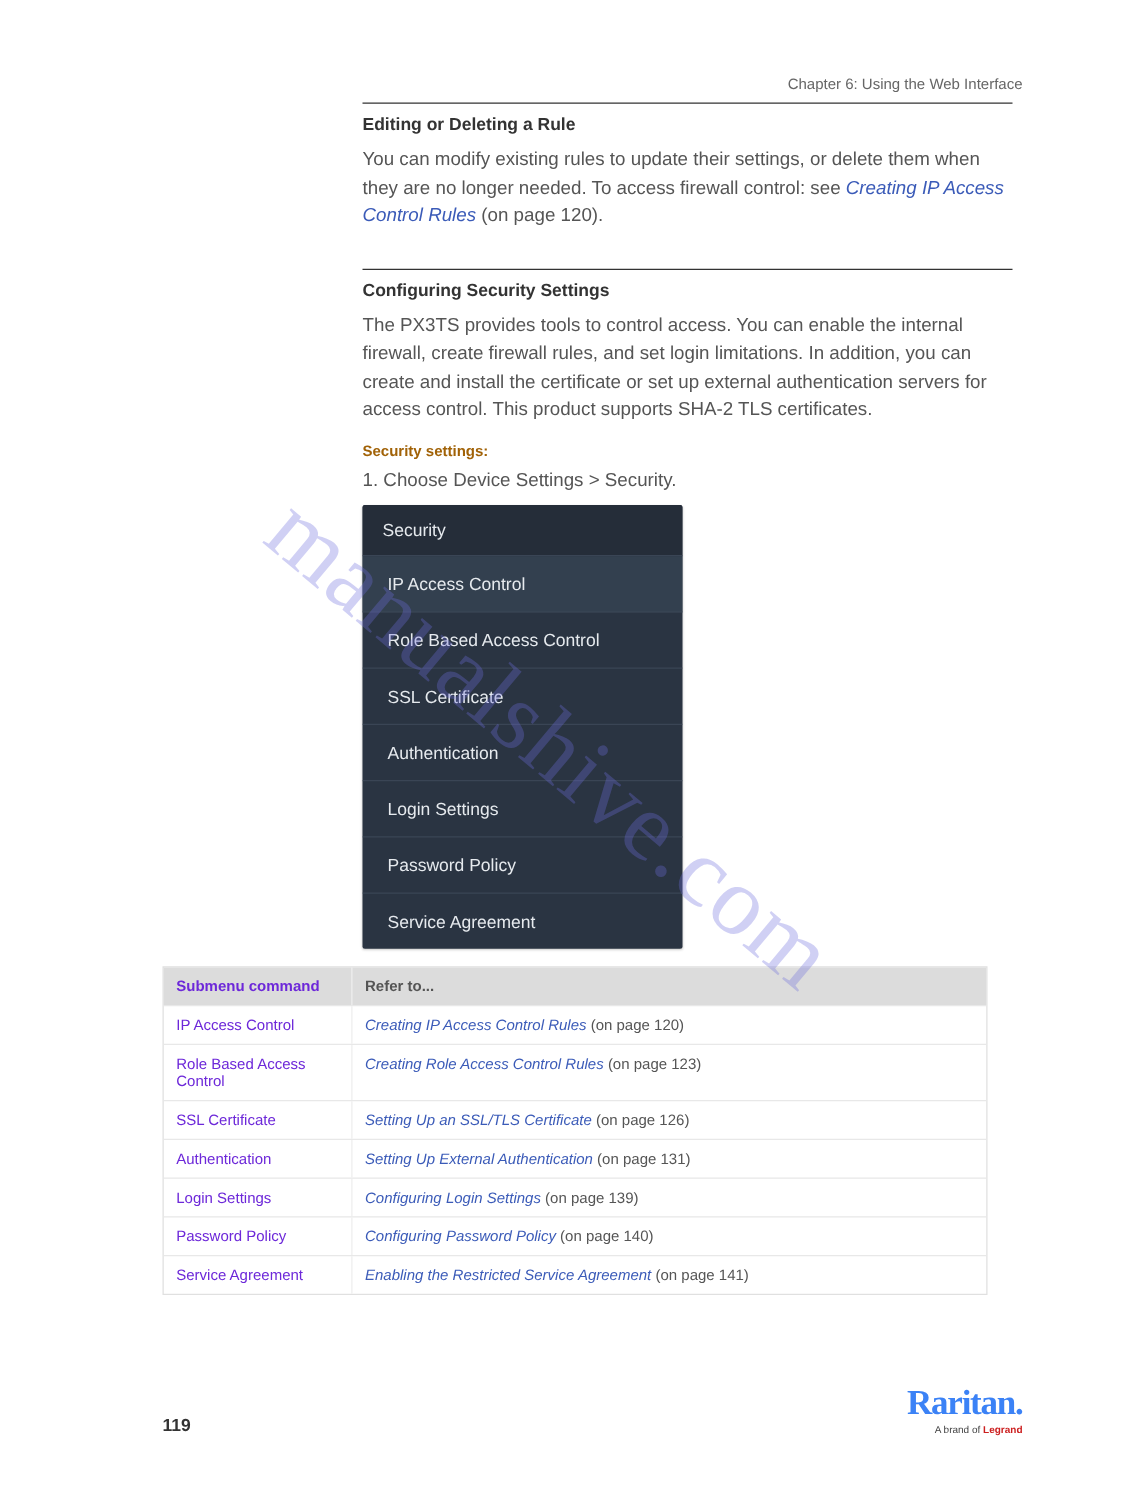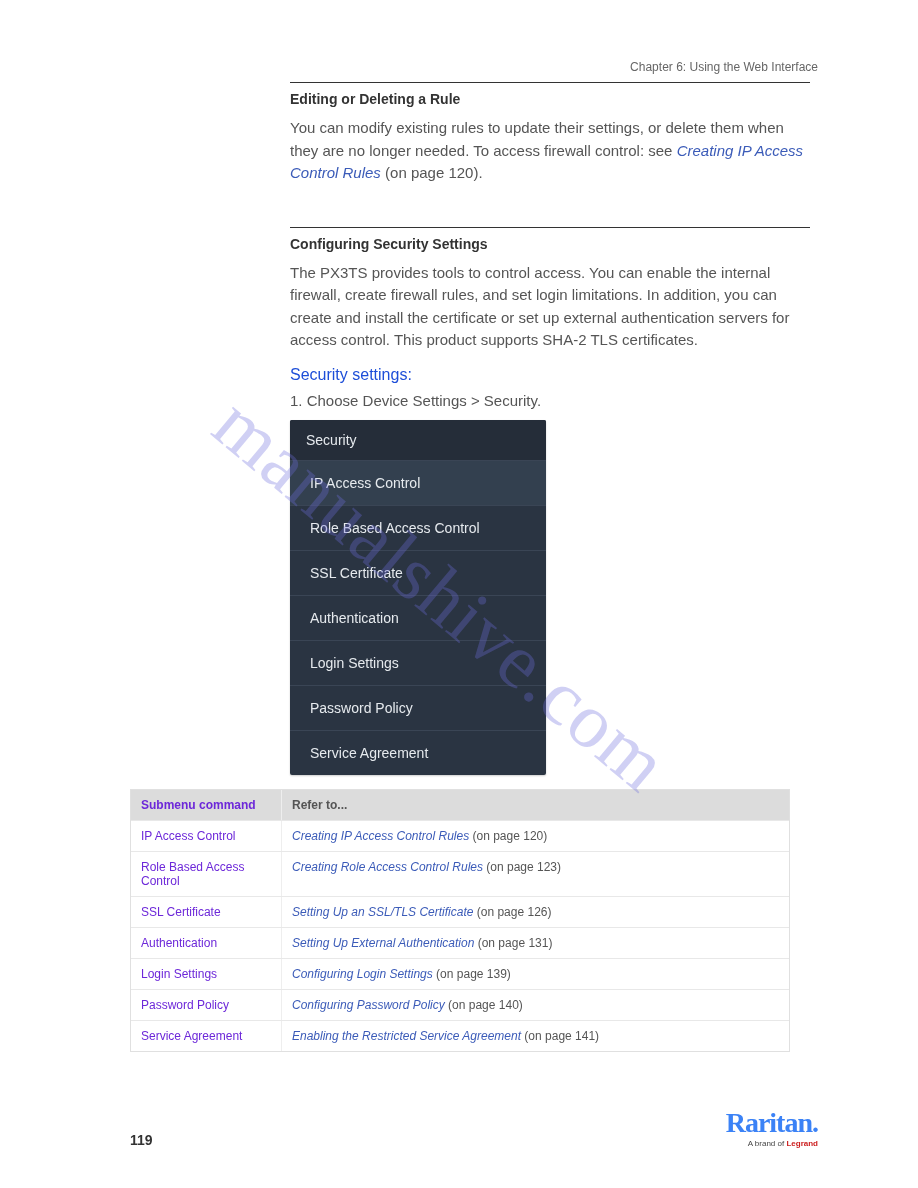--- a/index.html
+++ b/index.html
@@ -14,21 +14,21 @@
   }
   .page { padding: 60px 100px 40px 130px; position: relative; height: 100%; }
   .chapter-label { text-align: right; font-size: 12px; color: #666; margin-bottom: 6px; }
 
   .content { margin-left: 160px; width: 520px; position: relative; }
 
   .section-block { border-top: 1px solid #333; padding-top: 8px; margin-top: 8px; }
   .section-title { font-weight: bold; font-size: 14px; margin-bottom: 10px; color: #333; }
   .section-body { font-size: 15px; line-height: 1.5; color: #555; }
   .link-text { color: #3b5bb8; font-style: italic; }
-  .subhead { font-weight: normal; font-size: 16px; margin: 14px 0 6px; color: #1d4ed8; }
+  .subhead { font-weight: bold; font-size: 12px; margin: 14px 0 6px; color: #a16207; }
 
   
   .menu-wrap { margin: 8px 0 14px; }
   .menu { width: 256px; background: #2a3442; color: #e6eaee; font-size: 14px; border-radius: 2px; overflow: hidden; box-shadow: 0 1px 2px rgba(0,0,0,.2); }
   .menu-header { padding: 12px 16px; background: #252d39; font-size: 14px; border-bottom: 1px solid #3a4555; }
   .menu-item { padding: 14px 20px; border-bottom: 1px solid #3a4555; cursor: pointer; }
   .menu-item:last-child { border-bottom: none; }
   .menu-item.selected { background: #33404f; }
 
   
@@ -72,21 +72,21 @@
     <div class="section-block">
       <div class="section-title">Editing or Deleting a Rule</div>
       <div class="section-body">
         <span>You can modify existing rules to update their settings, or delete them when they are no longer needed.</span>
         <span>To access firewall control: see </span>
         <span class="link-text">Creating IP Access Control Rules</span>
         <span> (on page 120).</span>
       </div>
     </div>
 
-    <div class="section-block" style="margin-top:42px;">
+    <div class="section-block" style="margin-top:30px;">
       <div class="section-title">Configuring Security Settings</div>
       <div class="section-body">
         <span>The PX3TS provides tools to control access. You can enable the internal firewall, create firewall rules, and set login limitations. In addition, you can create and install the certificate or set up external authentication servers for access control. This product supports SHA-2 TLS certificates.</span>
       </div>
       <div class="subhead">Security settings:</div>
       <div class="section-body">1. Choose Device Settings &gt; Security.</div>
 
       <div class="menu-wrap">
         <div class="menu">
           <div class="menu-header">Security</div>

